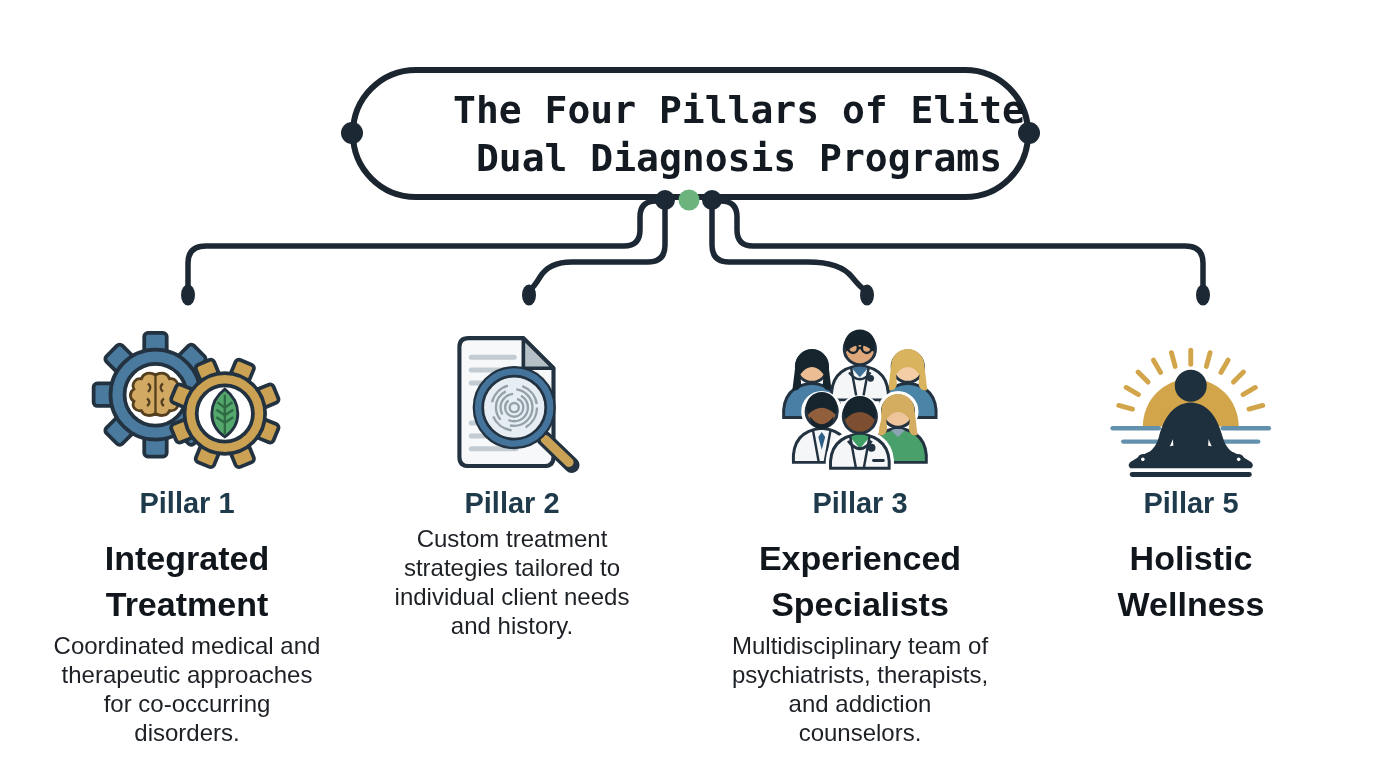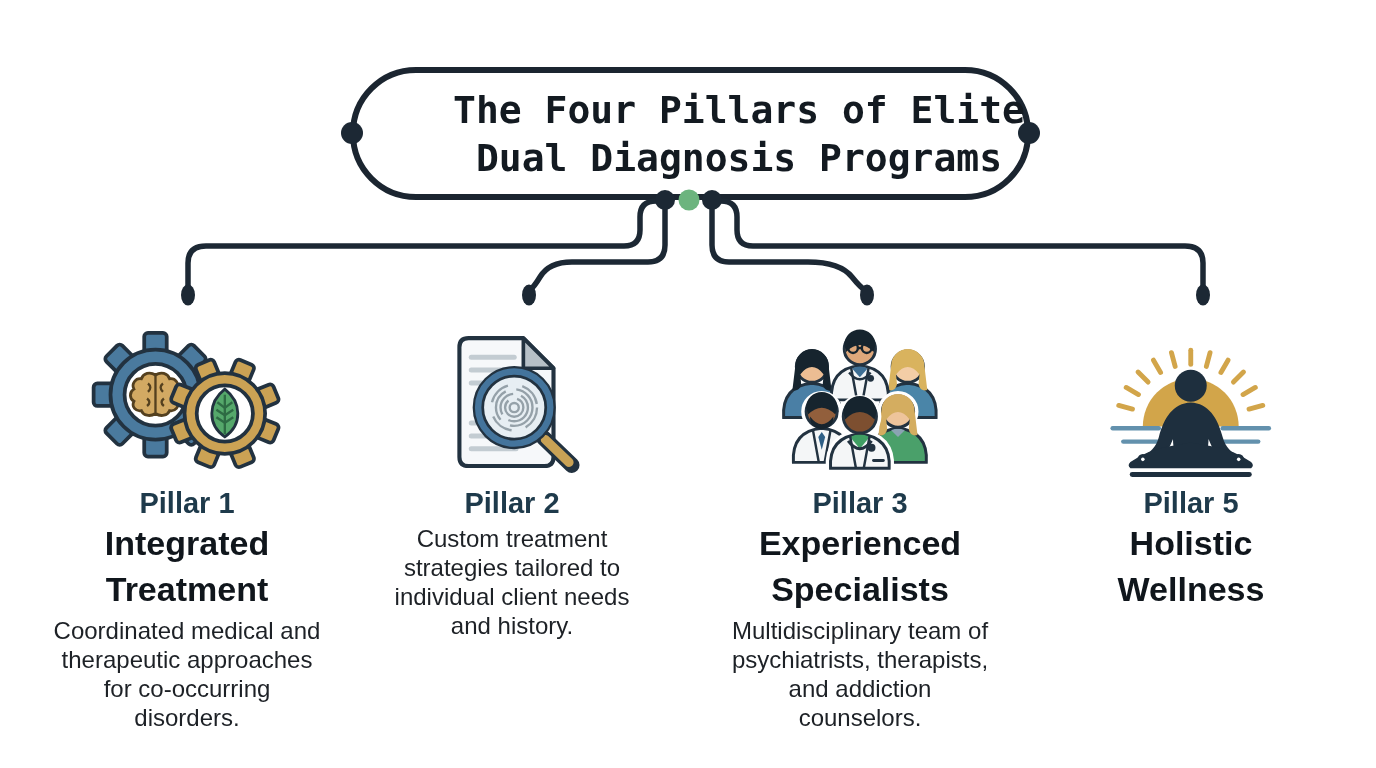--- a/index.html
+++ b/index.html
@@ -17,21 +17,21 @@
   
   .pillar{position:absolute;top:310px;width:330px;display:flex;flex-direction:column;
           align-items:center;text-align:center;z-index:2;}
   .p1{left:22px;align-items:center;} .p2{left:347px;} .p3{left:695px;} .p4{left:1026px;}
   .icon-wrap{height:170px;display:flex;align-items:flex-end;justify-content:center;}
   .icon-gears  svg{height:164px;}
   .icon-doc    svg{height:148px;margin-bottom:3px;}
   .icon-people svg{height:174px;}
   .icon-med    svg{height:158px;margin-bottom:2px;}
   .pillar-name{margin-top:6px;font-size:29px;font-weight:700;color:#1e3a4b;line-height:34px;}
-  .pillar-title{margin-top:0;font-size:34px;font-weight:800;color:#10161c;line-height:46px;white-space:pre-line;}
+  .pillar-title{margin-top:15px;font-size:34px;font-weight:800;color:#10161c;line-height:46px;white-space:pre-line;}
   .pillar-desc{margin-top:4px;font-size:24px;font-weight:500;color:#1d2126;line-height:29px;white-space:pre-line;}
 </style>
 </head>
 <body>
 
 <div class="stage">
 
   <svg class="connectors" viewBox="0 0 1376 768">
     <g fill="none" stroke="#1c2834" stroke-width="5.5">
       <path d="M665,201 L656,201 Q640,201 640,217 L640,230 Q640,246 624,246 L206,246 Q188,246 188,263 L188,288"></path>

